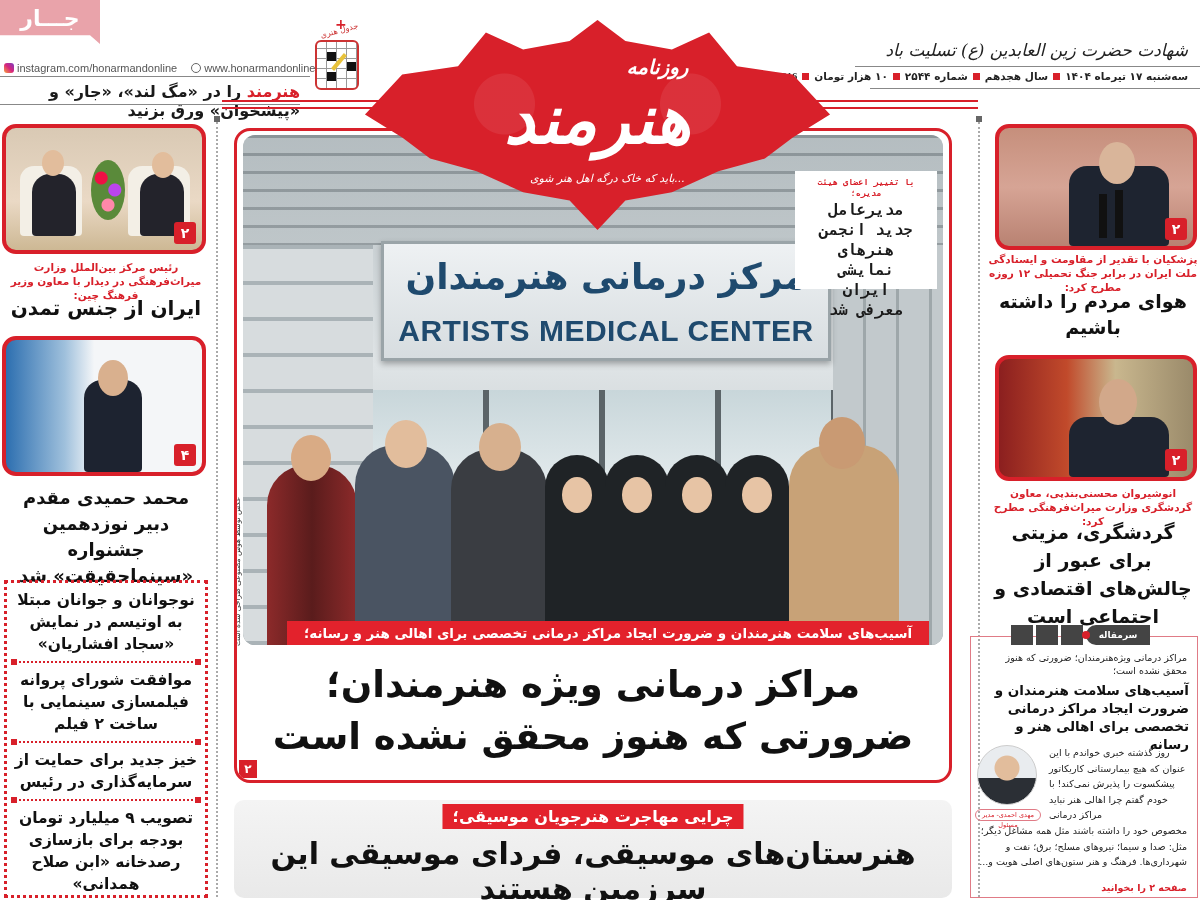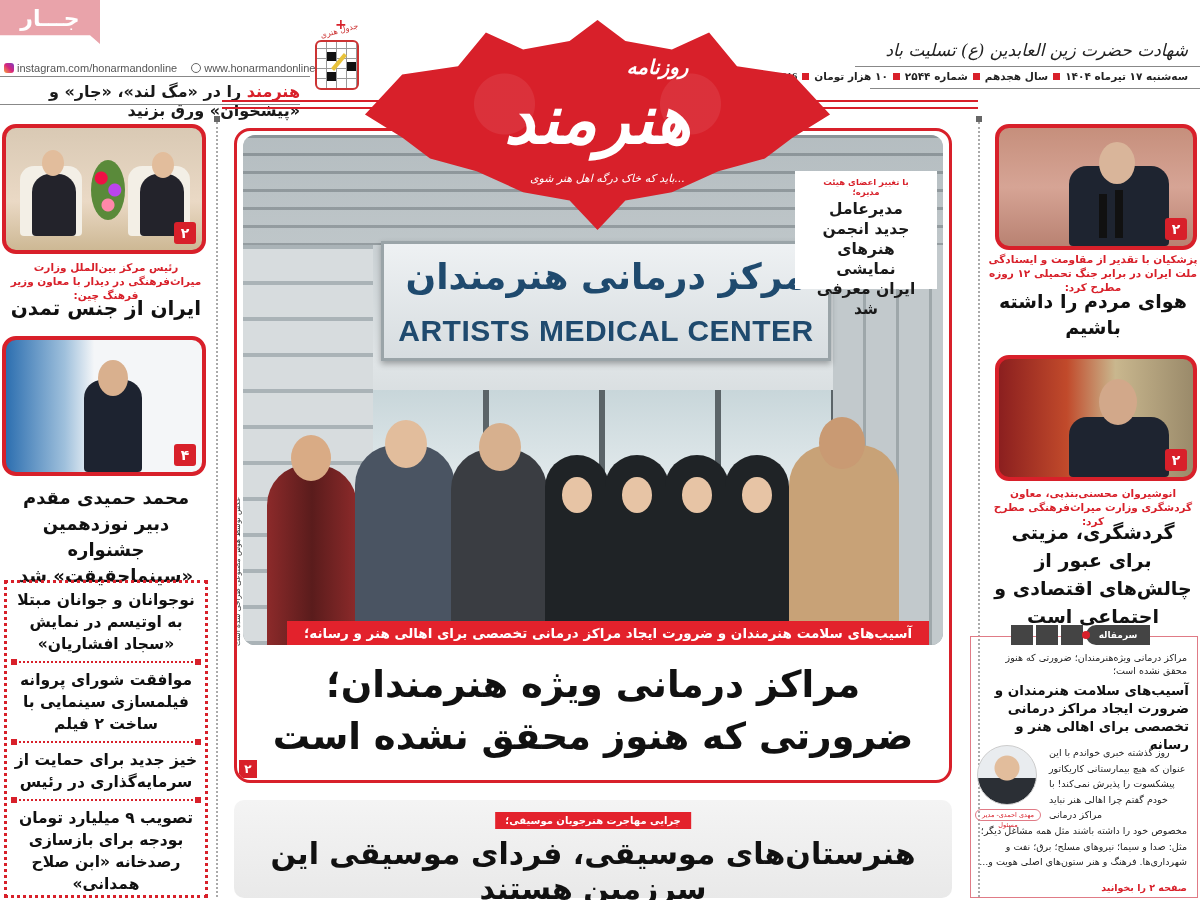--- a/index.html
+++ b/index.html
@@ -66,32 +66,32 @@
   .sign { position: absolute; left: 138px; top: 106px; width: 450px; height: 120px; background: linear-gradient(180deg,#eef1f3,#d7dde0); border: 3px solid #9aa4a8; box-shadow: 0 3px 6px rgba(0,0,0,.3); }
   .sign-fa { position: absolute; left: 0; right: 0; top: 12px; text-align: center; color: #1f4a6e; font-size: 36px; font-weight: bold; }
   .sign-en { position: absolute; left: 0; right: 0; top: 70px; text-align: center; color: #1f4a6e; font-family: "Liberation Sans", sans-serif; font-size: 30px; font-weight: bold; letter-spacing: .5px; }
   .doors { position: absolute; left: 130px; top: 255px; width: 460px; height: 255px; background: linear-gradient(180deg, #c8d6da, #e5ecee 40%, #cfd6d8); }
   .doors::before { content: ""; position: absolute; inset: 0; background: repeating-linear-gradient(90deg, transparent 0 110px, #5b6468 110px 116px); }
   .person { position: absolute; bottom: 0; border-radius: 40px 40px 0 0; }
   .head { position: absolute; border-radius: 50%; }
   .hijab { position: absolute; bottom: 0; width: 64px; height: 190px; background: #1f2326; border-radius: 32px 32px 4px 4px; }
   .hijab .face { position: absolute; left: 17px; top: 22px; width: 30px; height: 36px; background: #e7c4a5; border-radius: 50%; }
 
-  .note-box { position: absolute; right: 6px; top: 36px; width: 142px; height: 118px; background: #fff; padding: 6px 20px; text-align: center; }
+  .note-box { position: absolute; right: 6px; top: 36px; width: 142px; height: 118px; background: #fff; padding: 6px 20px; text-align: center; font-family: Liberation Mono, monospace; }
   .note-kicker { color: #d8202a; font-size: 8.5px; font-weight: bold; }
   .note-head { font-size: 15.5px; font-weight: bold; line-height: 20px; margin-top: 2px; }
 
   .caption-bar { position: absolute; left: 44px; right: 14px; top: 486px; height: 24px; background: #e3222c; color: #fff; font-weight: bold; font-size: 13.5px; display: flex; align-items: center; justify-content: center; }
   .vert-caption { position: absolute; left: -4px; top: 360px; width: 20px; height: 160px; writing-mode: vertical-rl; transform: rotate(180deg); font-size: 7.5px; color: #333; text-align: center; }
   .main-headline { position: absolute; left: 0; right: 0; top: 528px; text-align: center; font-size: 37px; font-weight: bold; line-height: 52px; color: #111; }
   .main-num { position: absolute; left: 2px; bottom: 2px; width: 18px; height: 18px; background: #d8202a; color: #fff; font-weight: bold; font-size: 12px; display: flex; align-items: center; justify-content: center; }
 
   
   .bottom-banner { left: 234px; top: 800px; width: 718px; height: 98px; background: linear-gradient(180deg,#f4f4f4,#e9e9e9); border-radius: 10px; }
-  .bottom-kicker { position: absolute; top: 4px; left: 50%; transform: translateX(-50%); background: #e3222c; color: #fff; font-weight: bold; font-size: 10px; padding: 3px 10px; white-space: nowrap; margin-top: 8px; }
+  .bottom-kicker { position: absolute; top: 4px; left: 50%; transform: translateX(-50%); background: #e3222c; color: #fff; font-weight: bold; font-size: 16px; padding: 3px 10px; white-space: nowrap; }
   .bottom-head { position: absolute; left: 0; right: 0; top: 36px; text-align: center; font-size: 30px; font-weight: bold; color: #111; }
 
   
   .left-photo1 { left: 2px; top: 124px; width: 204px; height: 130px;
     background: linear-gradient(180deg,#d9c9b4 0%, #ead9c5 60%, #cdb894 100%); }
   .chair { position: absolute; bottom: 14px; width: 62px; height: 70px; background: #f3efe6; border-radius: 14px 14px 4px 4px; }
   .suit { position: absolute; bottom: 14px; width: 44px; height: 62px; background: #23232b; border-radius: 18px 18px 4px 4px; }
   .face { position: absolute; border-radius: 50%; background: #e2bd9c; }
   .flowers { position: absolute; left: 85px; top: 32px; width: 34px; height: 60px; background: radial-gradient(circle at 30% 30%, #e14 0 6px, transparent 7px), radial-gradient(circle at 70% 50%, #b4e 0 6px, transparent 7px), radial-gradient(circle at 50% 75%, #f8a 0 6px, transparent 7px), #5a8a3a; border-radius: 50%; }
 

